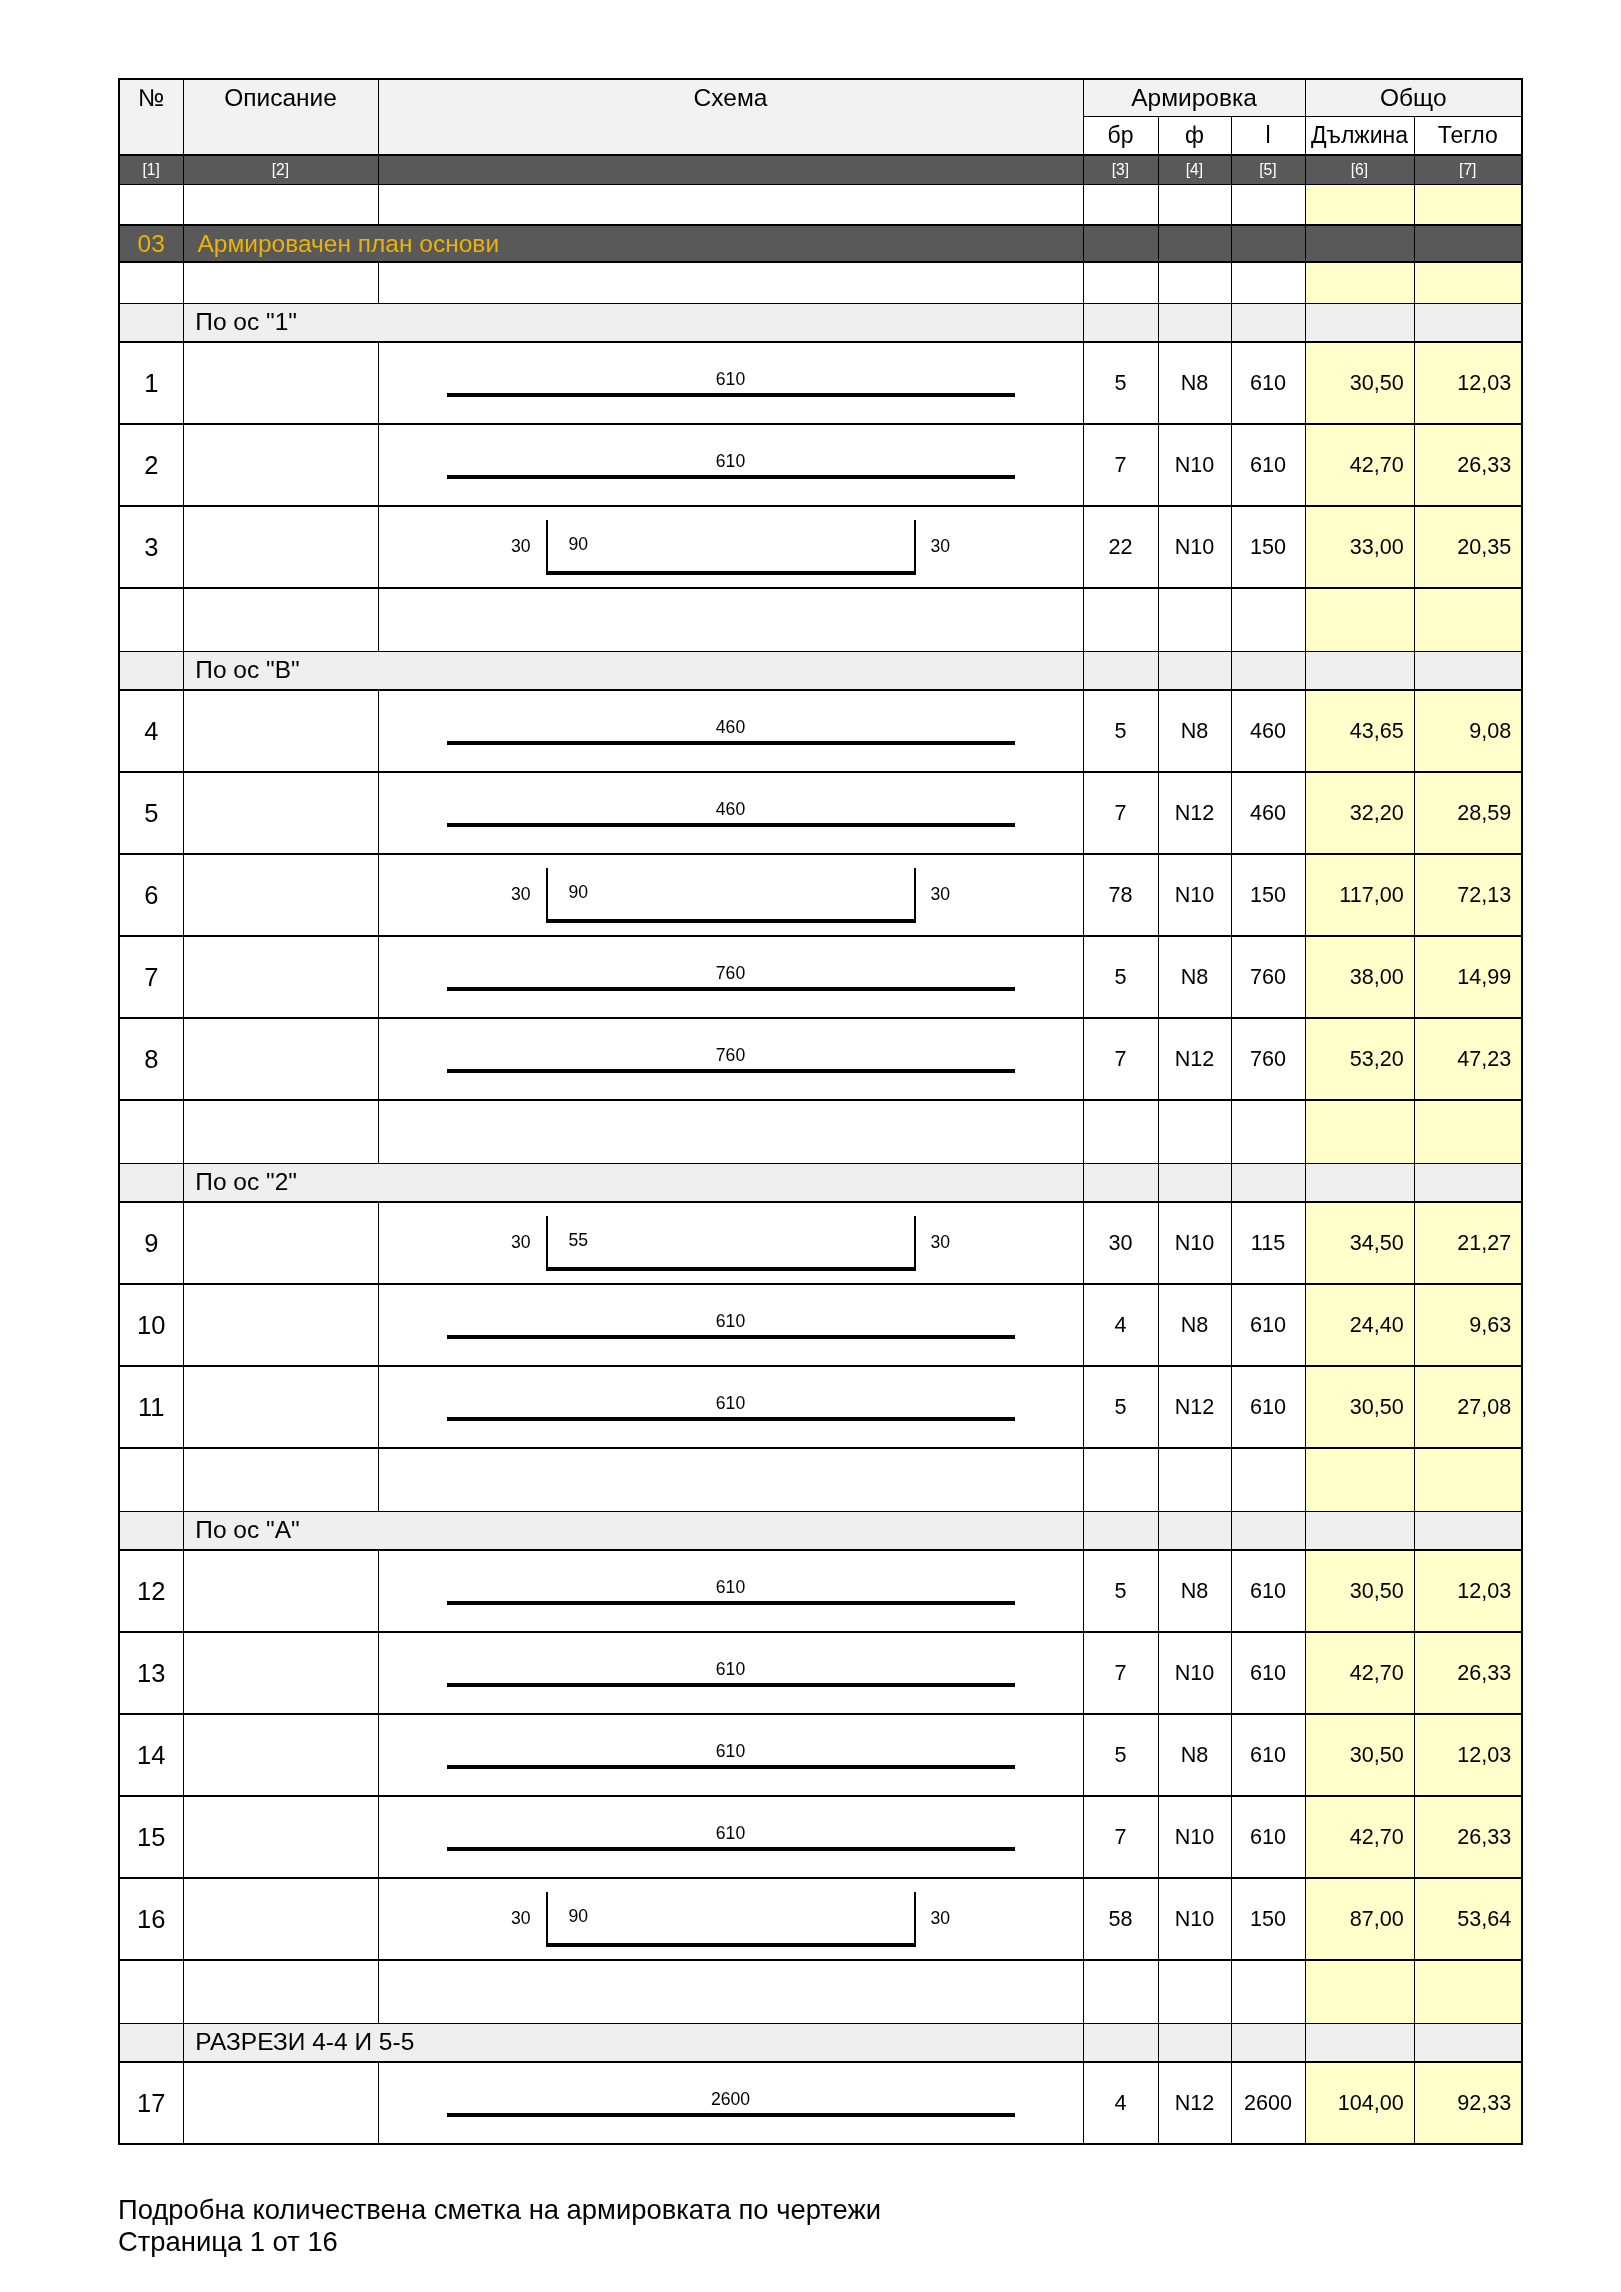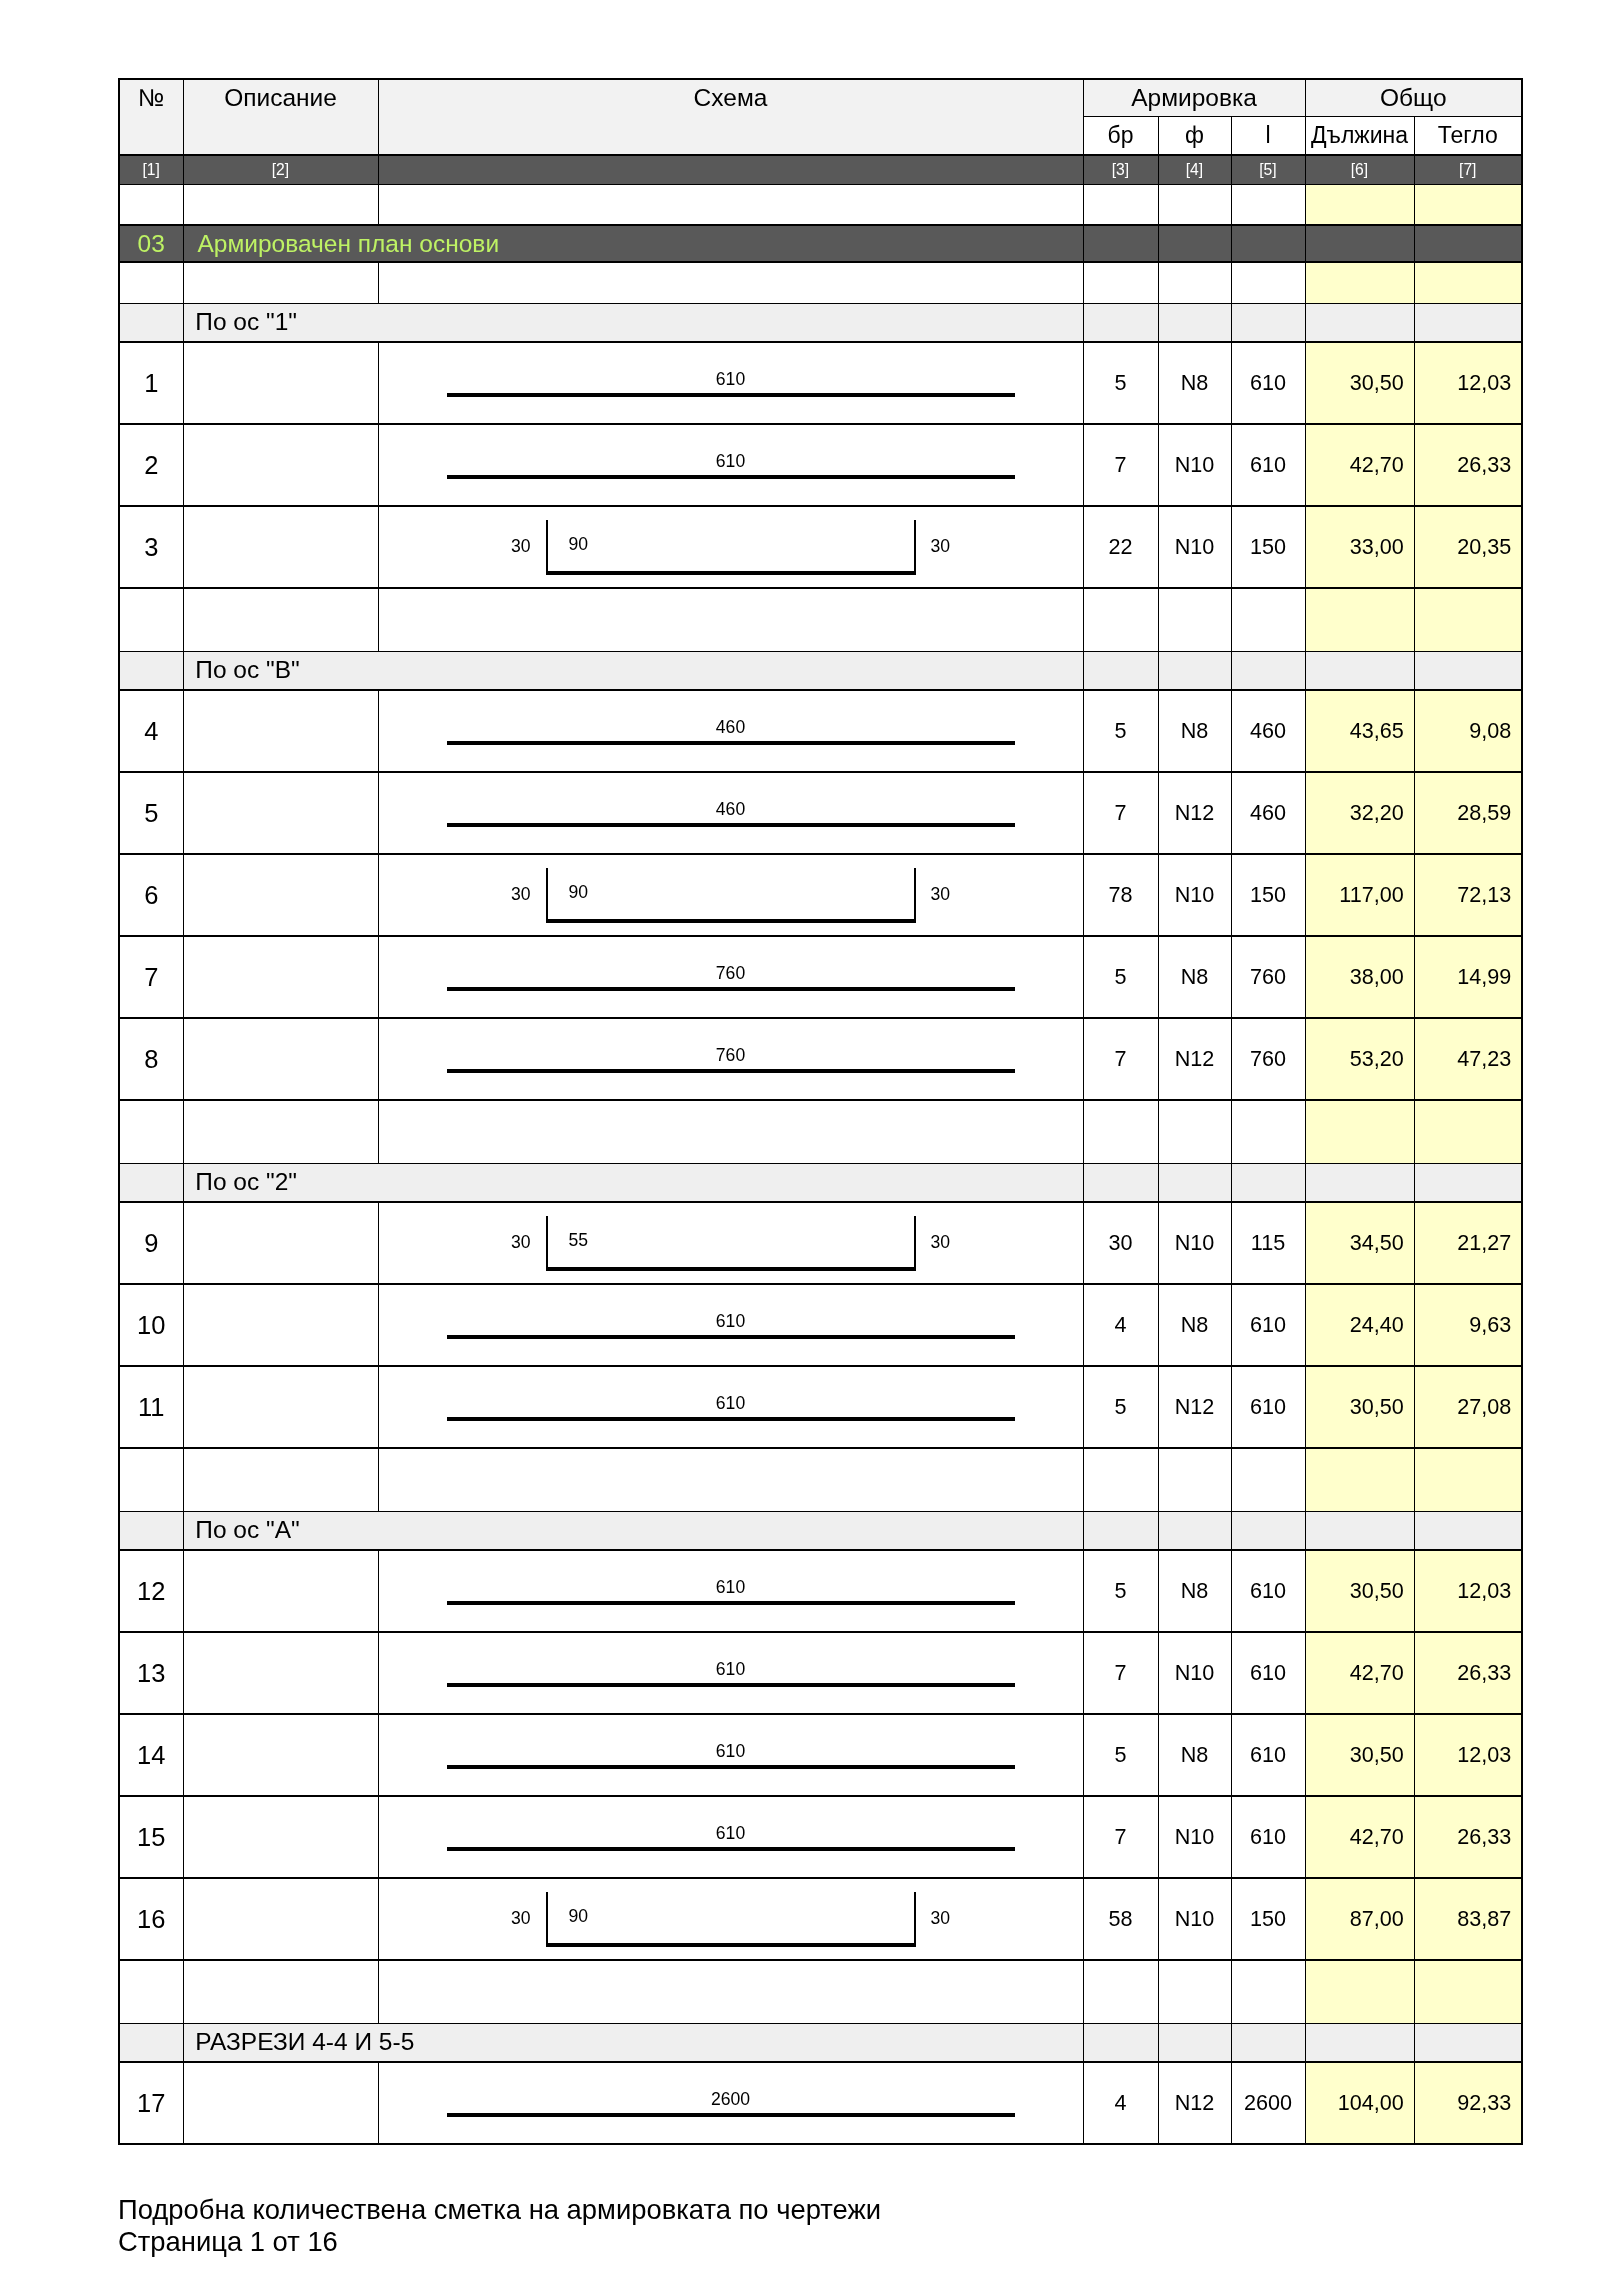--- a/index.html
+++ b/index.html
@@ -39,21 +39,21 @@
   tr.h-dark{height:29px;}
   tr.h-dark td{
     background:#595959;color:#ffffff;
     font-size:15.7px;text-align:center;vertical-align:middle;
     border-top-width:2.5px;
   }
   .yellow{background:#ffffcc;}
   
   tr.title-row{height:37px;}
   tr.title-row td{
-    background:#595959;color:#bef264;
+    background:#595959;color:#eab308;
     font-size:24.5px;vertical-align:middle;
     border-top-width:2.5px;border-bottom-width:2.5px;
   }
   tr.title-row td.lbl{padding-left:14px;text-align:left;}
   tr.title-row td.num{text-align:center;}
   tr.section-row{height:39px;}
   tr.section-row td{
     background:#efefef;font-size:24.5px;vertical-align:middle;
   }
   tr.section-row td.lbl{padding-left:11.8px;text-align:left;}
@@ -469,21 +469,21 @@
               <div class="sch-u">
                 <span class="sch-dim">90</span>
               </div>
               <span class="sch-dim">30</span>
             </div>
           </td>
           <td class="c-center">58</td>
           <td class="c-center">N10</td>
           <td class="c-center">150</td>
           <td class="yellow c-right">87,00</td>
-          <td class="yellow c-right">83,87</td>
+          <td class="yellow c-right">53,64</td>
         </tr>
         <tr class="spacer-lg">
           <td></td>
           <td></td>
           <td></td>
           <td></td>
           <td></td>
           <td></td>
           <td class="yellow"></td>
           <td class="yellow"></td>

